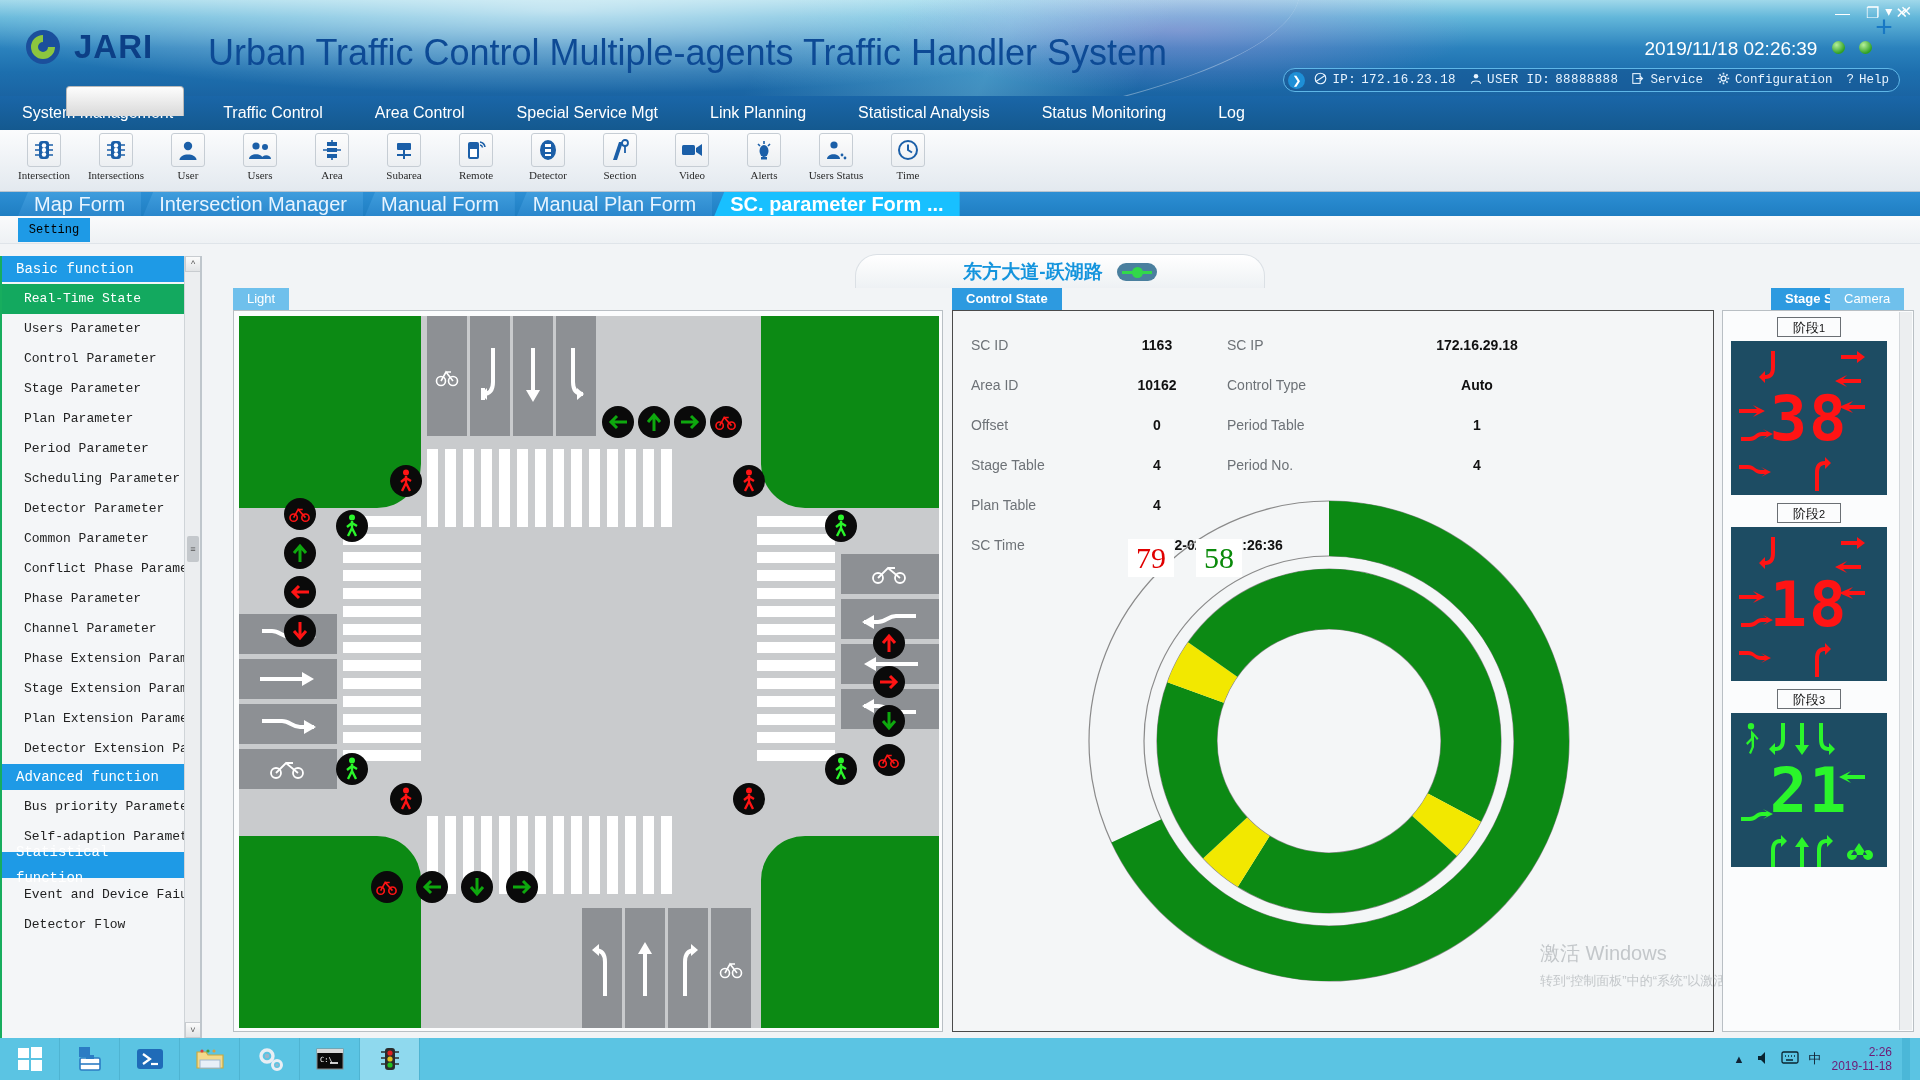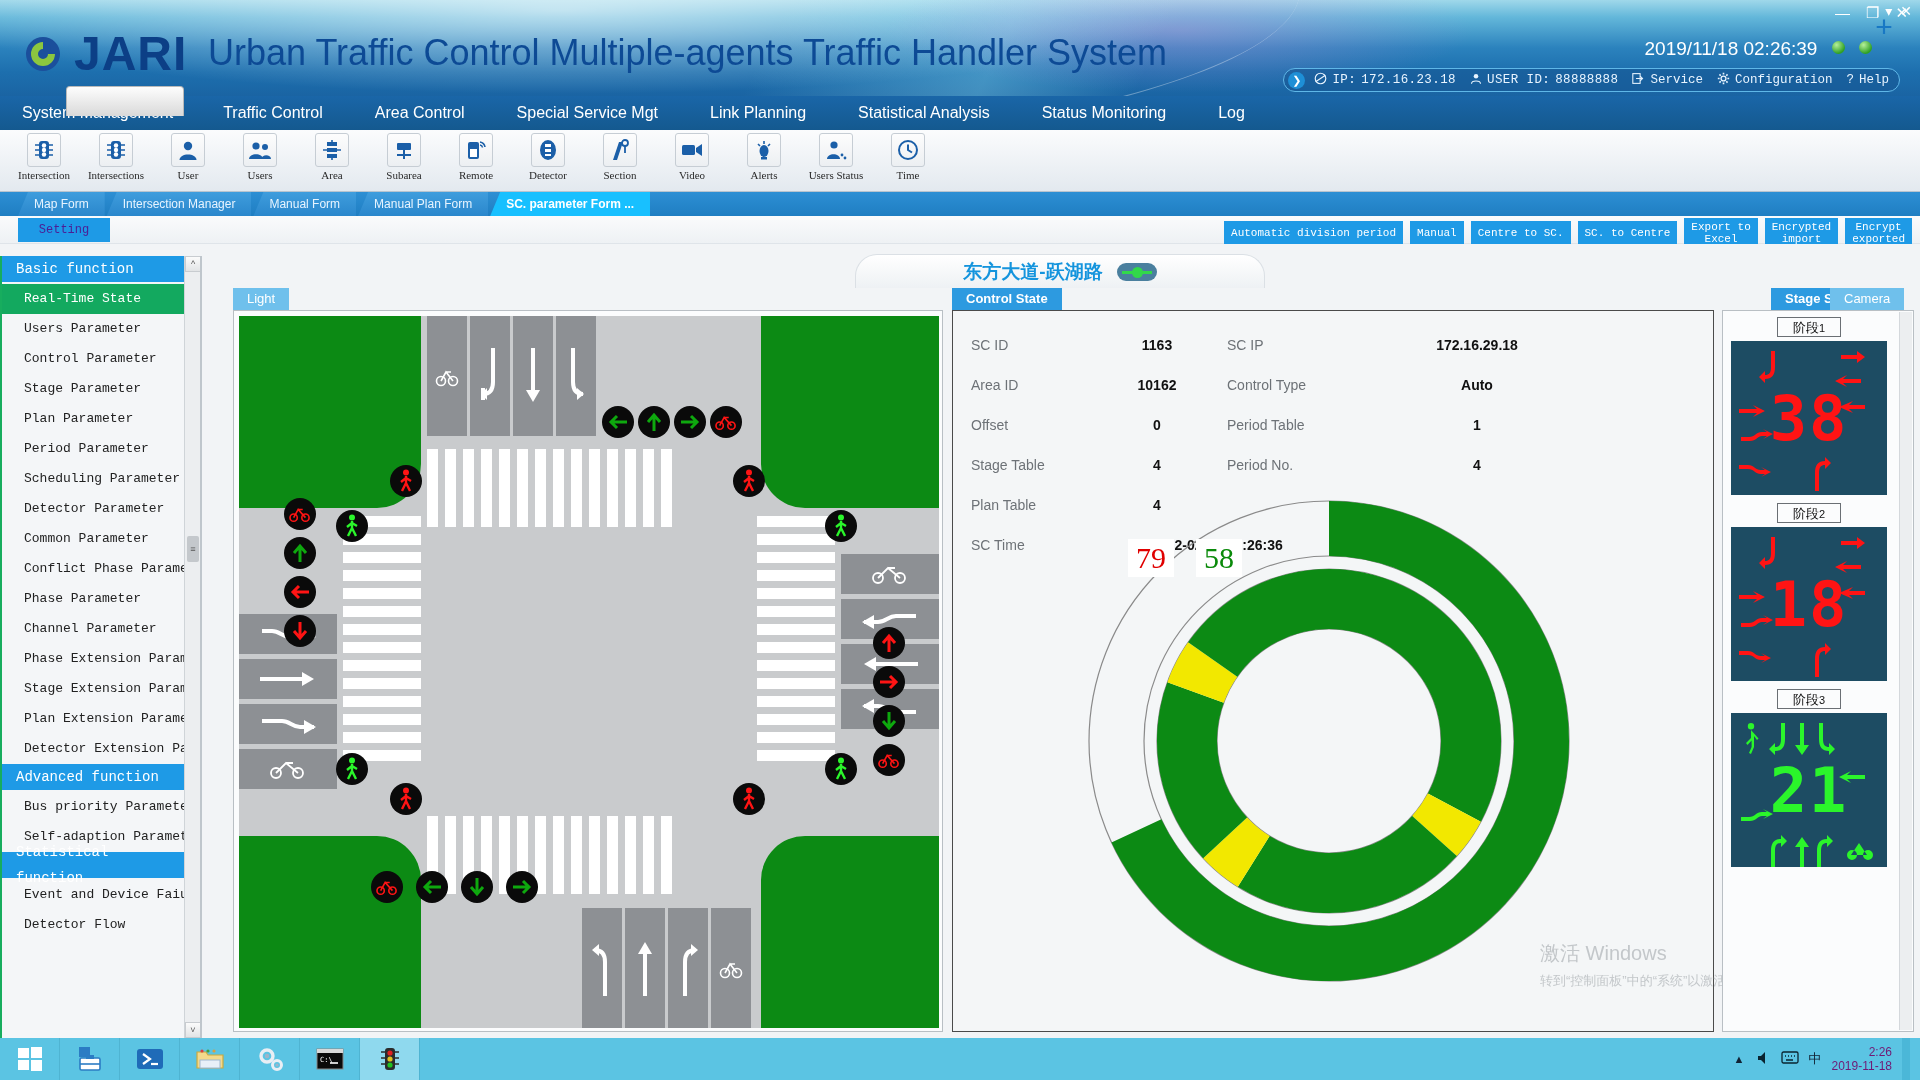--- a/index.html
+++ b/index.html
@@ -24,21 +24,21 @@
       linear-gradient(115deg, rgba(255,255,255,0) 40%, rgba(140,220,240,.35) 52%, rgba(255,255,255,0) 60%);
     pointer-events: none;
   }
   .hdr-arc {
     position: absolute; left: -200px; top: -130px; width: 1500px; height: 300px;
     border-bottom: 2px solid rgba(255,255,255,.35);
     border-radius: 0 0 60% 40%;
   }
   .logo-wrap { position: absolute; left: 22px; top: 26px; display: flex; align-items: center; gap: 10px; }
   .logo-mark { width: 42px; height: 42px; position: relative; }
-  .logo-text { font-size: 48px; font-weight: bold; color: #0c3f86; letter-spacing: 1px; font-family: "Liberation Sans", sans-serif; }
+  .logo-text { font-size: 33px; font-weight: bold; color: #0c3f86; letter-spacing: 1px; font-family: "Liberation Sans", sans-serif; }
   .app-title {
     position: absolute; left: 208px; top: 32px;
     font-size: 36px; color: #0d4a95; font-family: "Liberation Sans", sans-serif;
     white-space: nowrap;
   }
   .hdr-clock {
     position: absolute; right: 48px; top: 38px;
     font-size: 19px; color: #ffffff; font-family: "Liberation Sans", sans-serif;
     white-space: nowrap;
   }
@@ -102,40 +102,40 @@
     color: #1878c4; font-size: 30px; line-height: 26px; text-align: center; font-weight: 300;
   }
 
   
   .formtabs {
     position: absolute; left: 0; top: 192px; width: 1920px; height: 24px;
     background: linear-gradient(180deg,#2d8fd4,#1f7ec2);
     display: flex; align-items: flex-end;
   }
   .ftab {
-    height: 24px; line-height: 24px; padding: 0 16px; color: #e7f4ff; font-size: 12px;
+    height: 24px; line-height: 24px; padding: 0 16px; color: #e7f4ff; font-size: 20px;
     font-family: "Liberation Sans", sans-serif;
     background: linear-gradient(180deg,#3f9ddd,#2a87cc);
     margin-right: 2px;
     clip-path: polygon(10px 0, 100% 0, 100% 100%, 0 100%);
     white-space: nowrap;
     margin-top: 36px;
   }
   .ftab.sel { background: #18c0ff; color: #fff; font-weight: bold; }
   .ftab-close { position: absolute; right: 8px; top: 3px; color: #fff; font-size: 14px; display: flex; gap: 8px; }
 
   
   .setting-strip {
     position: absolute; left: 0; top: 216px; width: 1920px; height: 28px;
     background: linear-gradient(180deg,#fafbfc,#eef1f4);
     border-bottom: 1px solid #dfe4e9;
   }
   .setting-btn {
-    position: absolute; left: 18px; top: 2px; width: 92px; height: 24px;
-    background: #1e9ae6; color: #4c1d95; font-size: 12px; text-align: center; line-height: 24px;
+    position: absolute; left: 18px; top: 2px; width: 72px; height: 24px;
+    background: #1e9ae6; color: #000000; font-size: 12px; text-align: center; line-height: 24px;
     font-family: "Liberation Mono", monospace;
   }
   .act-btns { position: absolute; right: 8px; top: 2px; display: flex; gap: 7px; align-items: center; }
   .act-btn {
     background: #1e9ae6; color: #fff; font-size: 11px; font-family: "Liberation Mono", monospace;
     padding: 3px 7px; text-align: center; line-height: 12px; min-height: 24px;
     display: flex; align-items: center; justify-content: center; white-space: pre-line;
   }
 
   
@@ -543,32 +543,20 @@
     <div class="ftab">Manual Plan  Form</div>
     <div class="ftab sel">SC. parameter Form    ...</div>
   </div>
 <div class="ftab-close">
   <span>▾</span>
   <span>✕</span>
 </div>
 
 <div class="setting-strip">
   <div class="setting-btn">Setting</div>
-  <div class="act-btns" id="actbtns">
-      <div class="act-btn">Automatic division period</div>
-      <div class="act-btn">Manual</div>
-      <div class="act-btn">Centre to SC.</div>
-      <div class="act-btn">SC. to Centre</div>
-      <div class="act-btn">Export to
-Excel</div>
-      <div class="act-btn">Encrypted
-import</div>
-      <div class="act-btn">Encrypt
-exported</div>
-    </div>
 </div>
 
 <div class="body-area">
 
   <div class="sidebar">
     <div id="sidebar-list">
         <div class="sb-group">
           <span>Basic function</span>
           <span class="caret">⬆</span>
         </div>

